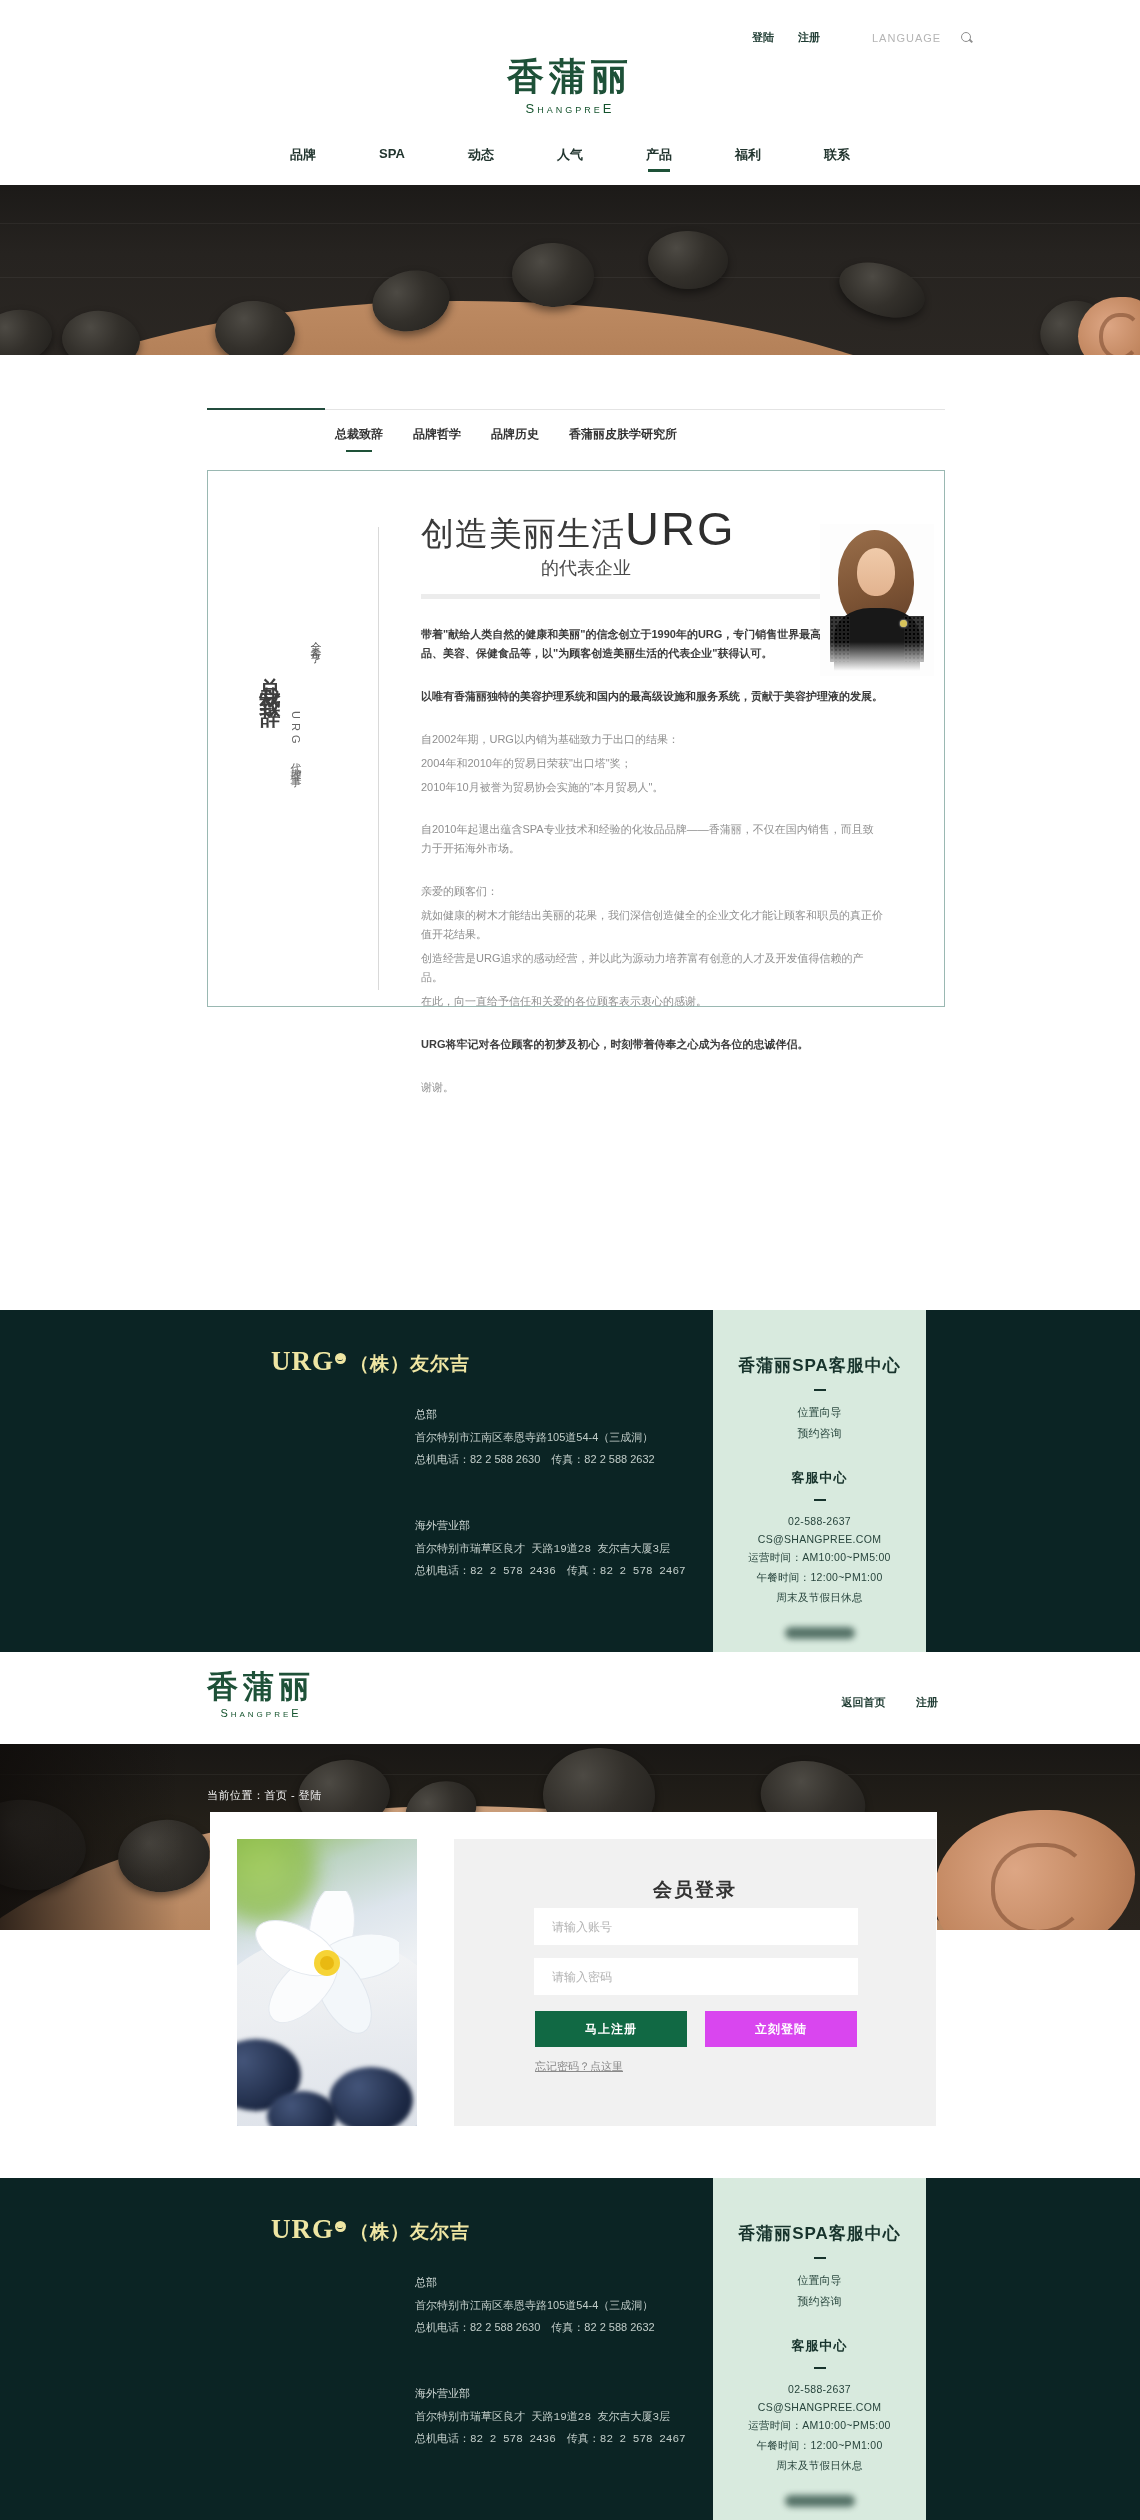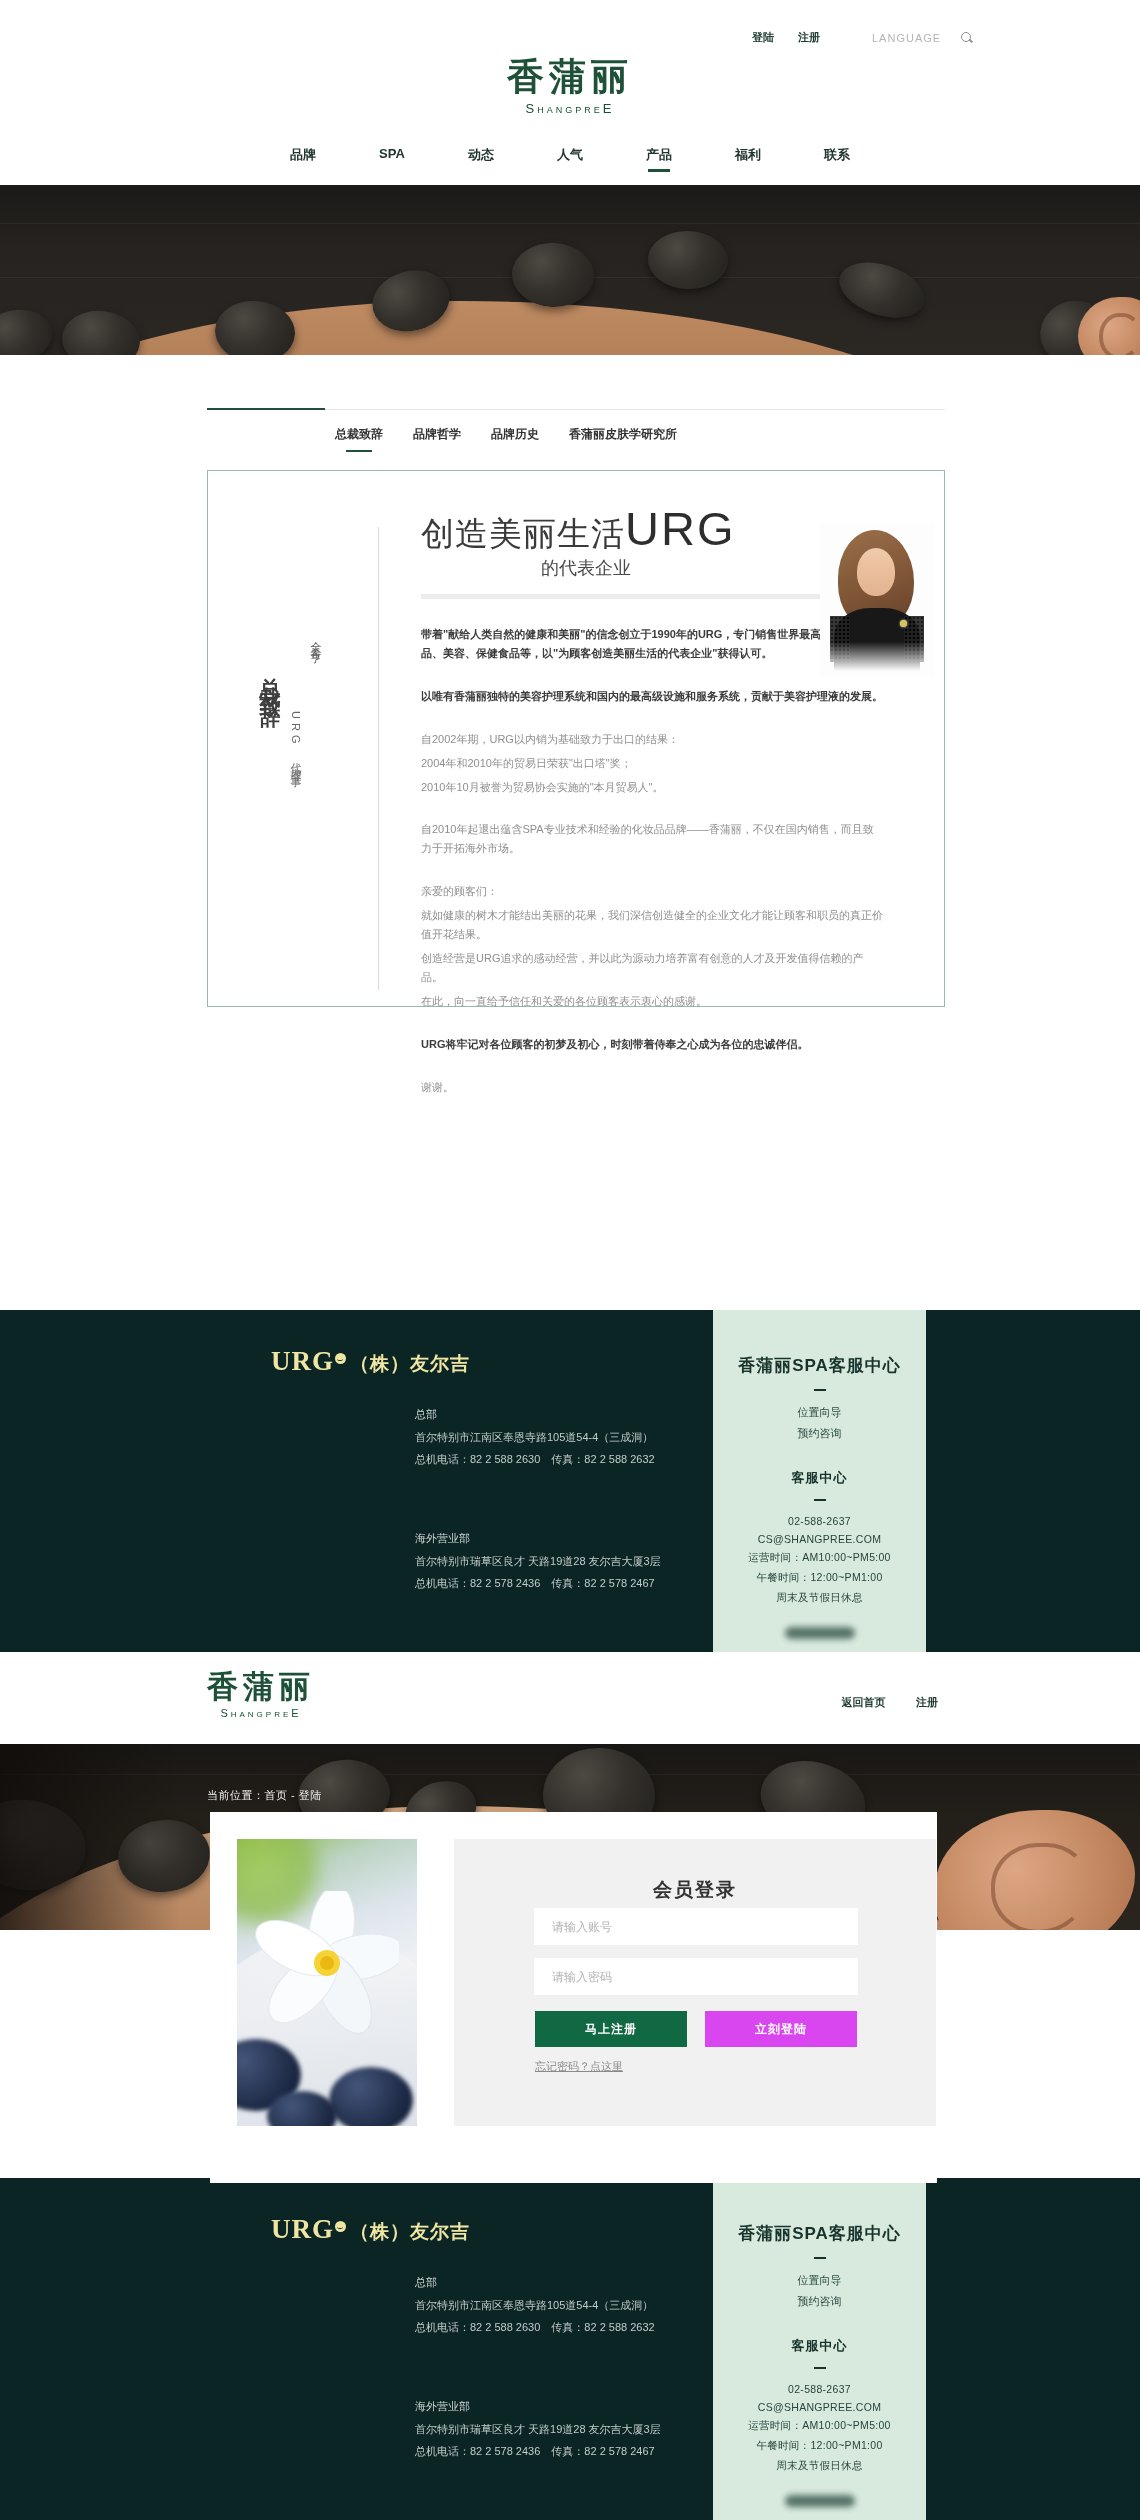--- a/index.html
+++ b/index.html
@@ -72,40 +72,40 @@
 
 
 .site-footer { position:relative; height:342px; background:#0b2424; overflow:hidden; }
 .f-logo { position:absolute; left:271px; top:36px; color:#efe6a3; cursor:pointer; }
 .f-logo .urg-word { font-family:"Liberation Serif","DejaVu Serif",serif; font-size:27px; letter-spacing:1px; font-weight:bold; }
 .urg-emblem { display:inline-block; width:11px; height:11px; border-radius:50%; background:#efe6a3; vertical-align:super; position:relative; margin:0 4px 0 1px; }
 .urg-emblem::after { content:""; position:absolute; left:2px; top:3px; width:6px; height:4px; border-bottom:1.5px solid #0b2424; border-radius:50%; }
 .f-logo .urg-rest { font-size:19px; font-weight:bold; letter-spacing:1px; }
 .f-block { position:absolute; left:415px; font-size:11px; color:#cfd8d5; line-height:1.6; }
 .f-block .f-line { margin-top:5px; color:#c2cdc9; }
-.f-hq { top:96px; } .f-ov { top:220px; }
+.f-hq { top:96px; } .f-ov { top:208px;font-family:Liberation Mono, monospace; }
 .mint { position:absolute; left:713px; top:0; bottom:0; width:213px; background:#d8eade; text-align:center; color:#17332c; }
 .mint-title { font-size:17px; font-weight:bold; margin-top:44px; letter-spacing:1px; }
 .mint-dash { width:12px; height:2px; background:#17332c; margin:12px auto 14px; }
 .mint-link { font-size:11px; color:#2c4a41; margin-top:6px; cursor:pointer; }
 .mint-title2 { font-size:13px; font-weight:bold; margin-top:28px; letter-spacing:1px; }
 .mint-line { font-size:10.5px; color:#27443c; margin-top:6px; letter-spacing:.3px; }
 .mint-blur { width:70px; height:12px; background:#2a4a40; border-radius:6px; margin:22px auto 0; filter:blur(3px); opacity:.75; }
 
 
 .hd2 { position:relative; height:92px; background:#fff; }
 .logo2 { position:absolute; left:207px; top:16px; text-align:center; cursor:pointer; }
 .logo2 .logo-cn { font-size:31px; }
 .logo2 .logo-en { font-size:11px; }
 .hd2-links { position:absolute; right:202px; top:40px; }
 .hd2-links span { font-size:11px; font-weight:bold; color:#1e3b32; margin-left:26px; cursor:pointer; }
 
 
 .login-wrap { position:relative; height:248px; }
-.login-card { position:absolute; left:210px; top:-118px; width:727px; height:371px; background:#fff; padding:27px 0 0 27px; z-index:6; }
+.login-card { position:absolute; left:210px; top:-118px; width:727px; height:314px; background:#fff; padding:27px 0 0 27px; z-index:6; }
 .flower { position:relative; float:left; width:180px; height:287px; overflow:hidden;
   background:linear-gradient(160deg,#8fba5a 0%,#bdd4c4 16%,#dde5ec 34%,#eef1f4 52%,#d9e0e9 72%,#ccd5e1 100%); }
 .flower-blob { position:absolute; left:-30px; top:-26px; width:110px; height:110px; border-radius:50%; background:radial-gradient(circle,#a4cf55,#7fb04a); filter:blur(10px); opacity:.8; }
 .plate { position:absolute; left:-40px; top:96px; width:260px; height:220px; border-radius:50%; background:linear-gradient(180deg,#f4f5f6,#dfe3ea); opacity:.85; }
 .fl-svg { position:absolute; left:18px; top:52px; }
 .fstone { position:absolute; border-radius:50%; background:radial-gradient(circle at 35% 30%,#44557a,#1b2742 70%); filter:blur(2px); }
 .login-panel { position:relative; margin-left:217px; width:482px; height:287px; background:#f1f1f1; }
 .lp-title { text-align:center; padding-top:38px; font-size:19px; font-weight:bold; color:#333; letter-spacing:2px; }
 .lp-input { position:absolute; left:80px; width:324px; height:37px; background:#fff; border:none; outline:none; padding:0 18px; font-size:12px; color:#444; font-family:"Liberation Sans",sans-serif; }
 .lp-input::placeholder { color:#b3b3b3; }

